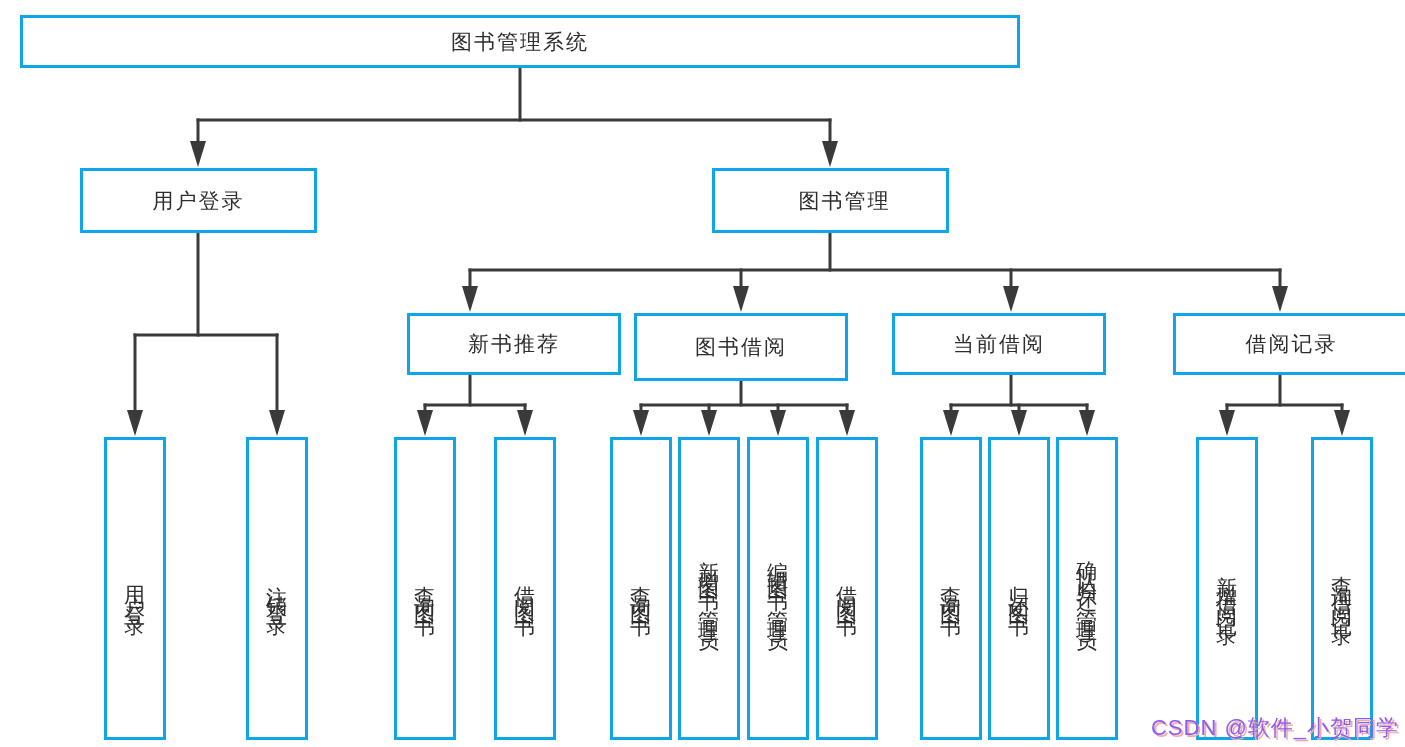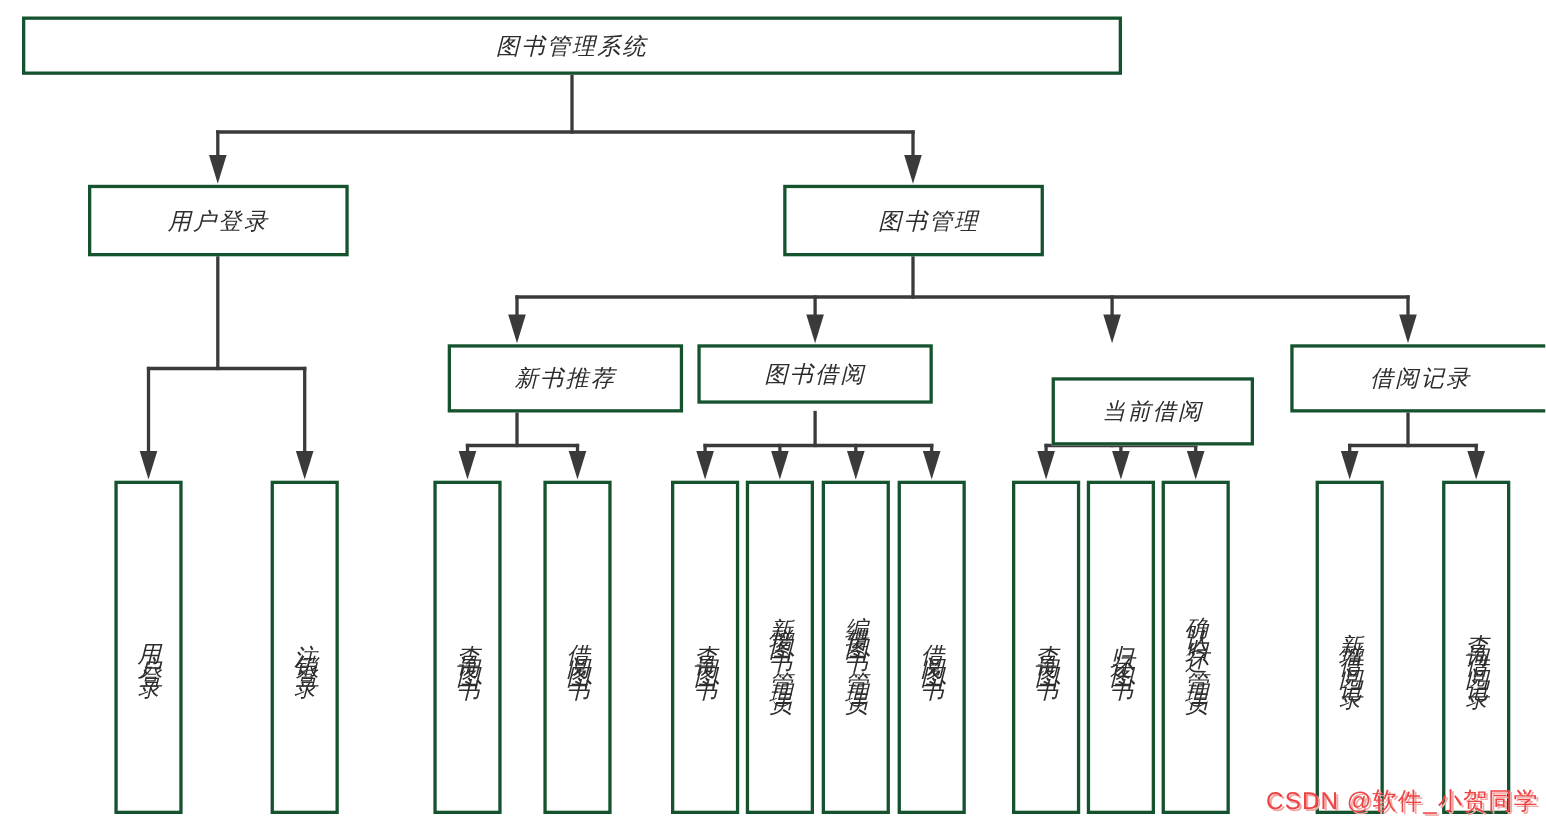--- a/index.html
+++ b/index.html
@@ -19,46 +19,45 @@
     position: absolute;
     left: 0;
     top: 0;
     width: 1405px;
     height: 747px;
     pointer-events: none;
   }
   .node {
     position: absolute;
     box-sizing: border-box;
-    border: 3px solid #14532d;
+    border: 3px solid #0ea5e9;
     background: #ffffff;
     display: flex;
     align-items: center;
     justify-content: center;
     color: #2d2d2d;
-    font-style: italic;
   }
   .node.h span {
     font-size: 21px;
     letter-spacing: 2px;
     white-space: nowrap;
   }
   .node.v span {
     writing-mode: vertical-rl;
     text-orientation: mixed;
     font-size: 21px;
     letter-spacing: 10px;
     line-height: 1;
   }
   .watermark {
     position: absolute;
     right: 6px;
     bottom: 4px;
     font-size: 22px;
-    color: #ef4444;
+    color: #8b5cf6;
     text-shadow: 2px 2px 0 #f2a8a8;
     letter-spacing: 1px;
     white-space: nowrap;
   }
 </style>
 </head>
 <body>
 
 <div class="canvas">
 
@@ -135,24 +134,24 @@
   <div class="node h" style="left:80px; top:168px; width:237px; height:65px;">
     <span>用户登录</span>
   </div>
   <div class="node h" style="left:712px; top:168px; width:237px; height:65px;padding-left:28px;">
     <span>图书管理</span>
   </div>
 
   <div class="node h" style="left:363px; top:313px; width:214px; height:62px;margin-left:44px;">
     <span>新书推荐</span>
   </div>
-  <div class="node h" style="left:634px; top:313px; width:214px; height:54px;">
+  <div class="node h" style="left:634px; top:313px; width:214px; height:68px;">
     <span>图书借阅</span>
   </div>
-  <div class="node h" style="left:956px; top:313px; width:184px; height:62px;margin-top:30px;">
+  <div class="node h" style="left:892px; top:313px; width:214px; height:62px;">
     <span>当前借阅</span>
   </div>
   <div class="node h" style="left:1173px; top:313px; width:237px; height:62px;">
     <span>借阅记录</span>
   </div>
 
   <div class="node v" style="left:104px; top:437px; width:62px; height:303px;">
     <span>用户登录</span>
   </div>
   <div class="node v" style="left:246px; top:437px; width:62px; height:303px;">

